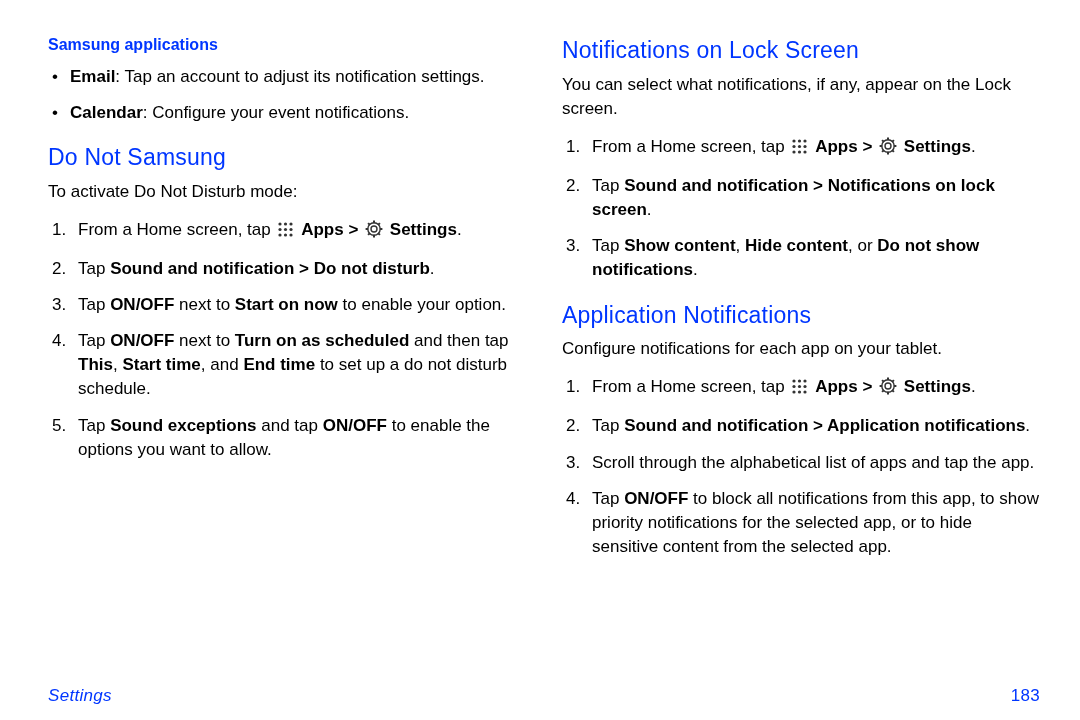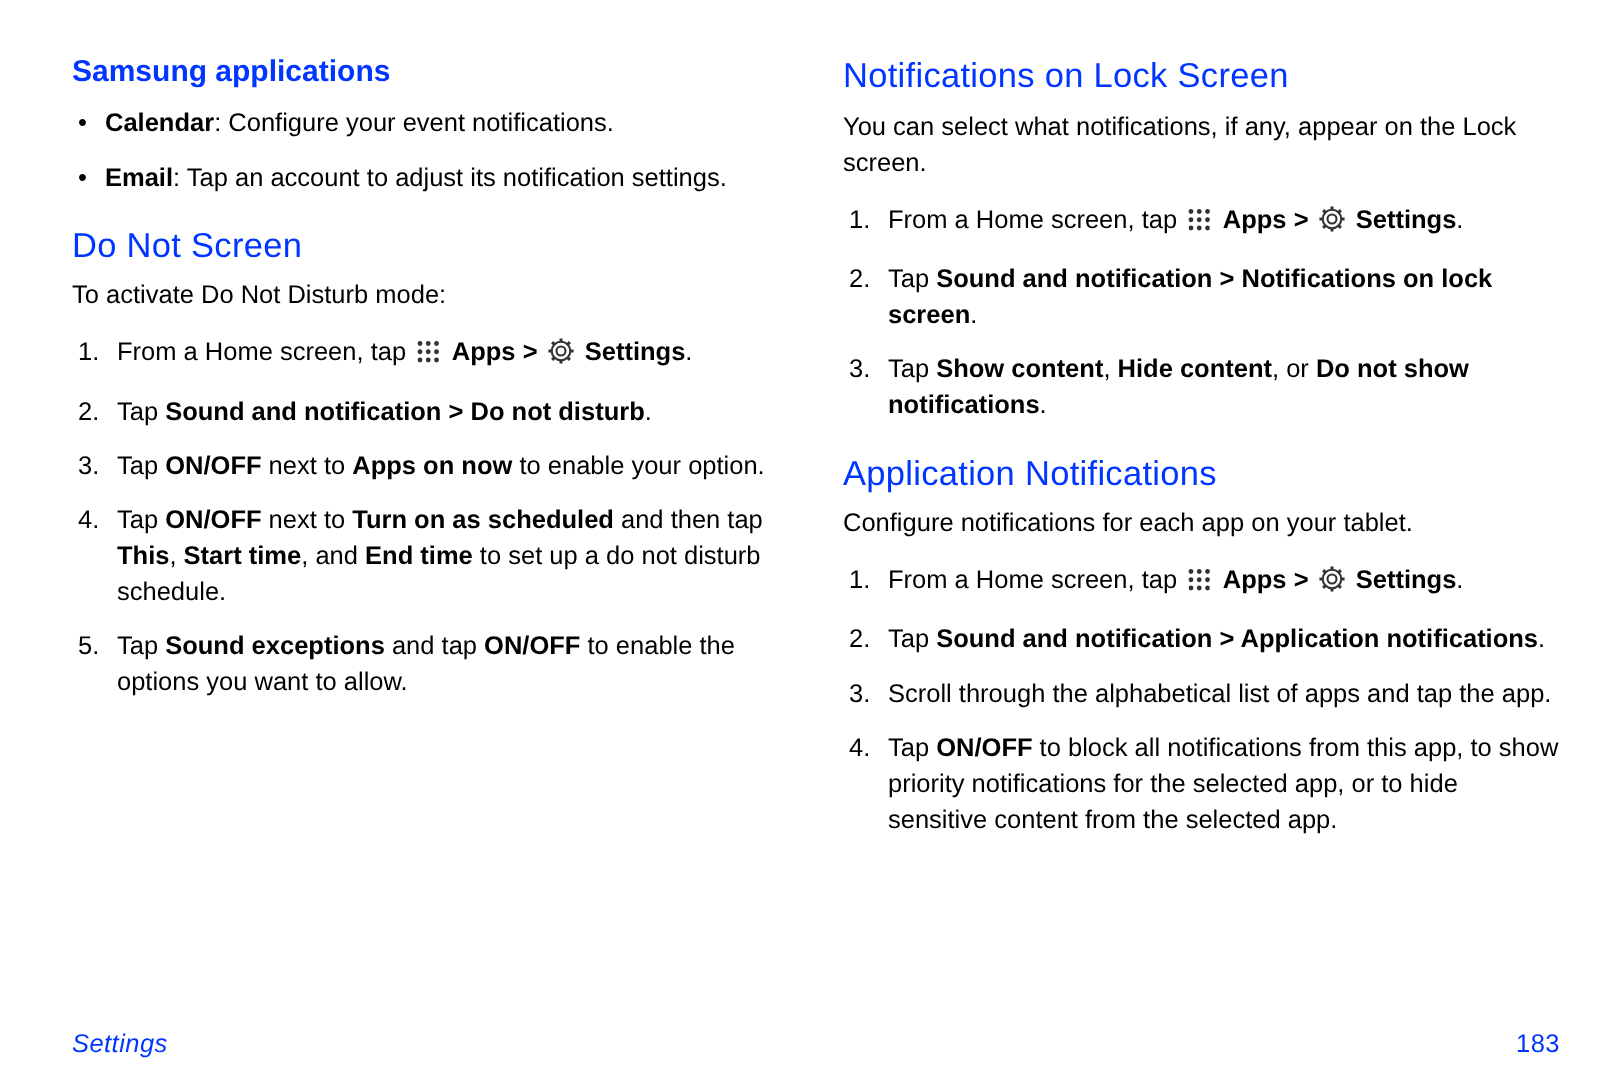--- a/index.html
+++ b/index.html
@@ -17,21 +17,21 @@
     .page-content {
       flex: 1;
       display: flex;
       gap: 36px;
       padding: 34px 40px 12px 48px;
     }
     .col { flex: 1; min-width: 0; }
     .subhead {
       color: #0036ff;
       font-weight: bold;
-      font-size: 20px;
+      font-size: 16px;
       margin-bottom: 8px;
     }
     h2 {
       color: #0036ff;
       font-weight: 400;
       font-size: 23px;
       margin: 16px 0 6px 0;
       letter-spacing: 0.2px;
     }
     h2.first { margin-top: 0; }
@@ -71,28 +71,28 @@
 </head>
 <body>
 
 <div class="page-content">
 
   <div class="col">
     <div class="subhead">Samsung applications</div>
 
     <ul class="bullets">
       <li>
+        <span class="b">Email</span><span>: Tap an account to adjust its notification settings.</span>
+      </li>
+      <li>
         <span class="b">Calendar</span><span>: Configure your event notifications.</span>
       </li>
-      <li>
-        <span class="b">Email</span><span>: Tap an account to adjust its notification settings.</span>
-      </li>
     </ul>
 
-    <h2>Do Not Screen</h2>
+    <h2>Do Not Samsung</h2>
     <p class="secondary">To activate Do Not Disturb mode:</p>
 
     <ol class="steps">
       <li>
         <span>From a Home screen, tap </span><span class="icon"><svg width="17" height="17" viewBox="0 0 17 17">
               <g fill="#333">
                 <circle cx="3" cy="3" r="1.6"></circle>
                 <circle cx="8.5" cy="3" r="1.6"></circle>
                 <circle cx="14" cy="3" r="1.6"></circle>
                 <circle cx="3" cy="8.5" r="1.6"></circle>
@@ -116,21 +116,21 @@
                   <line x1="3.1" y1="14.9" x2="4.9" y2="13.1"></line>
                   <line x1="13.1" y1="4.9" x2="14.9" y2="3.1"></line>
                 </g>
               </g>
             </svg></span> <span class="b">Settings</span><span>.</span>
       </li>
       <li>
         <span>Tap </span><span class="b">Sound and notification &gt; Do not disturb</span><span>.</span>
       </li>
       <li>
-        <span>Tap </span><span class="b">ON/OFF</span><span> next to </span><span class="b">Apps on now</span><span> to enable your option.</span>
+        <span>Tap </span><span class="b">ON/OFF</span><span> next to </span><span class="b">Start on now</span><span> to enable your option.</span>
       </li>
       <li>
         <span>Tap </span><span class="b">ON/OFF</span><span> next to </span><span class="b">Turn on as scheduled</span><span> and then tap </span><span class="b">This</span><span>, </span><span class="b">Start time</span><span>, and </span><span class="b">End time</span><span> to set up a do not disturb schedule.</span>
       </li>
       <li>
         <span>Tap </span><span class="b">Sound exceptions</span><span> and tap </span><span class="b">ON/OFF</span><span> to enable the options you want to allow.</span>
       </li>
     </ol>
   </div>
 

